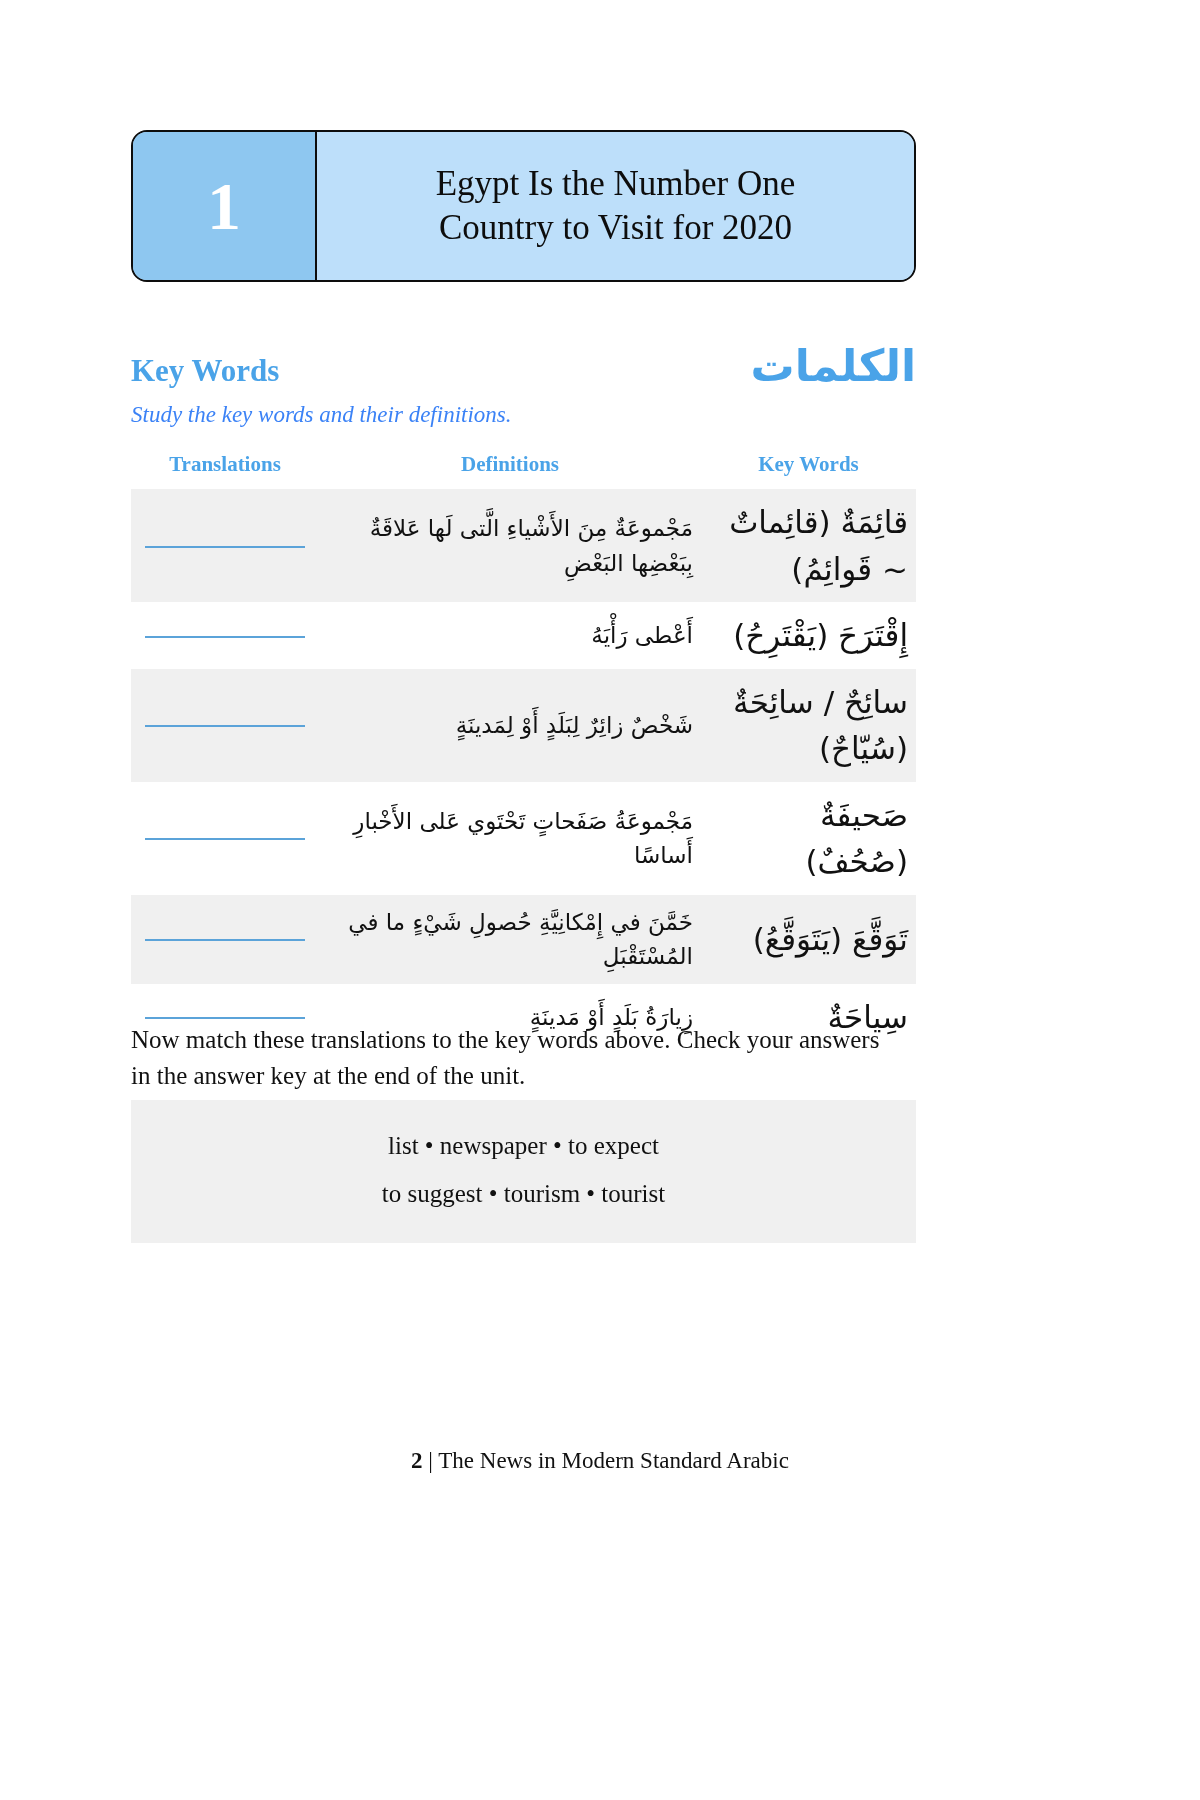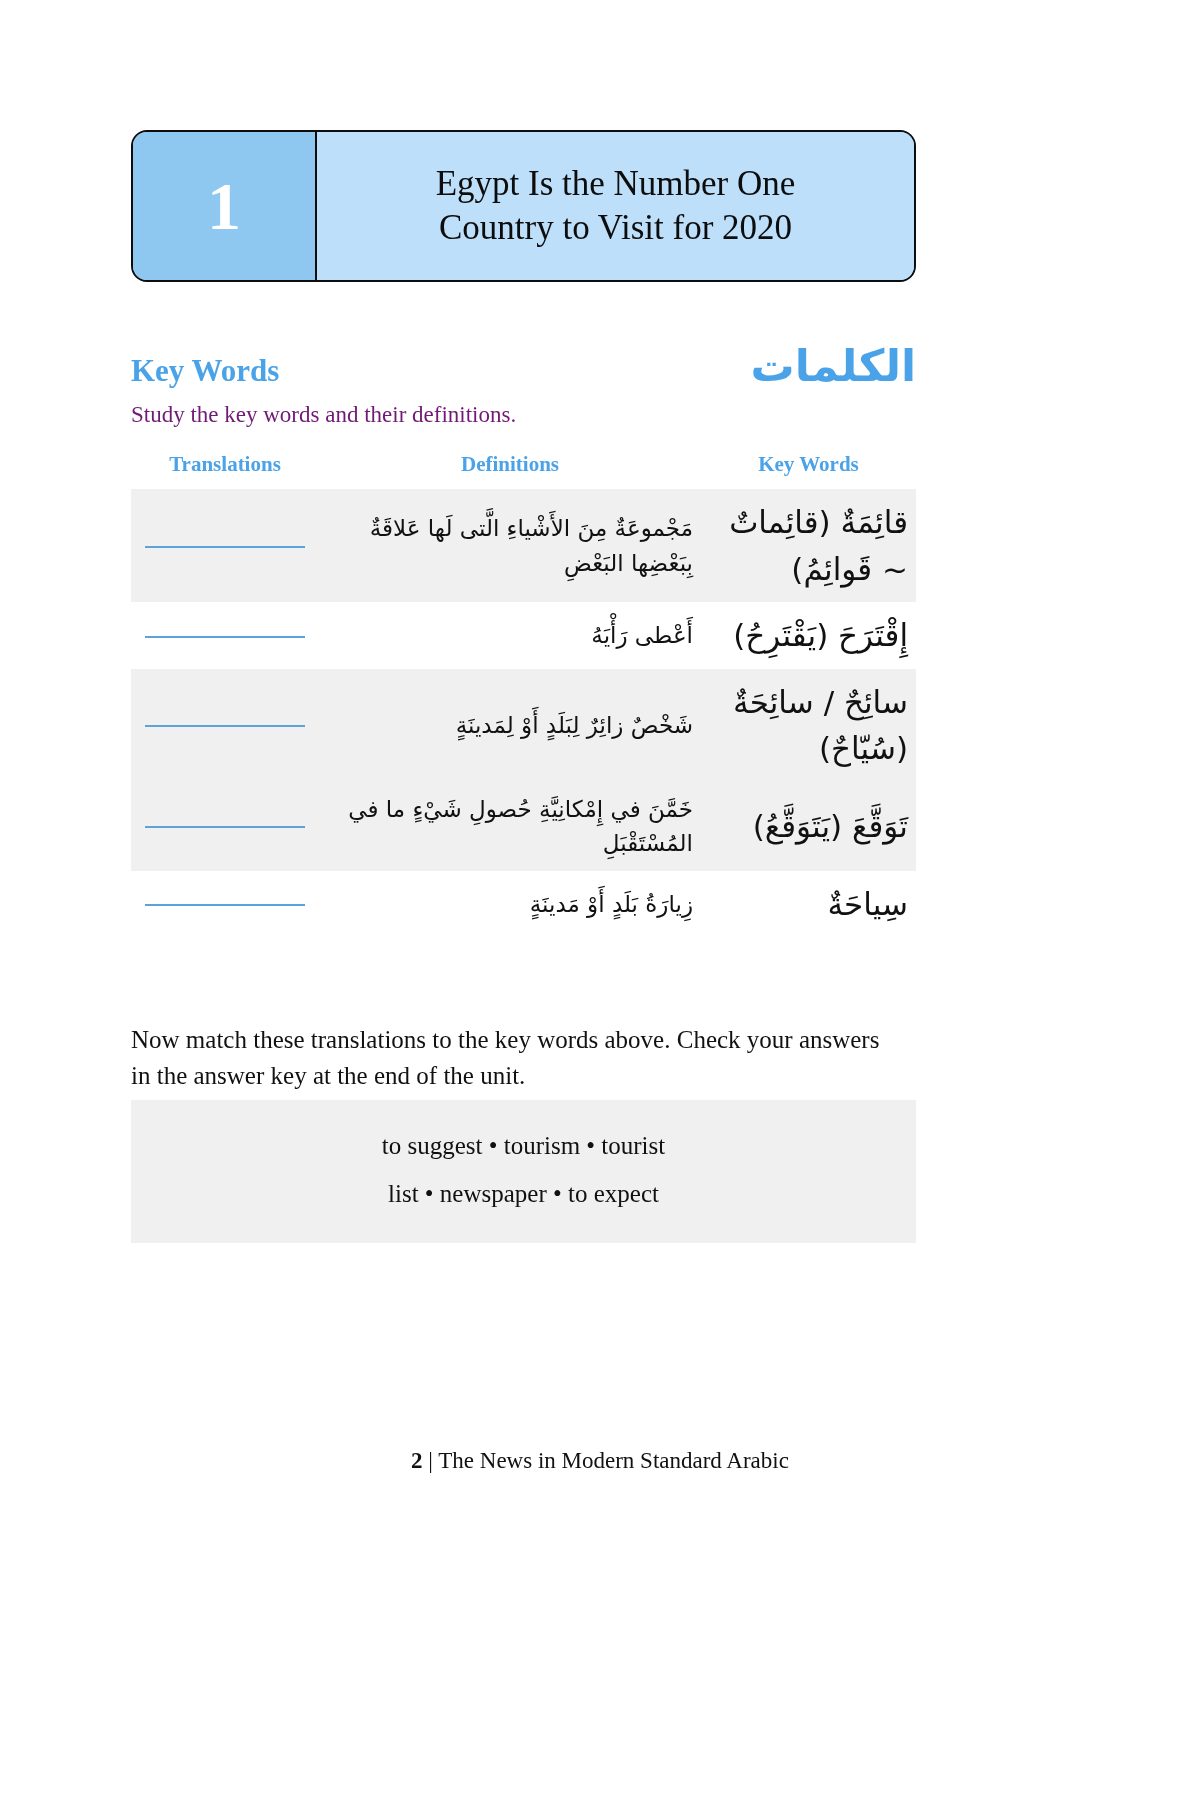--- a/index.html
+++ b/index.html
@@ -94,21 +94,22 @@
     font-family: "DejaVu Sans", "Liberation Sans", sans-serif;
   }
 
   
   .intro-line {
     position: absolute;
     left: 131px;
     top: 402px;
     width: 785px;
     font-size: 23px;
-    color: #701a75;
+    color: #3b82f6;
+    font-style: italic;
   }
 
   
   .kw-table {
     position: absolute;
     left: 131px;
     top: 448px;
     width: 785px;
     border-collapse: collapse;
     table-layout: fixed;
@@ -256,41 +257,48 @@
         <td class="cell-def">أَعْطى رَأْيَهُ</td>
         <td class="cell-key">إِقْتَرَحَ (يَقْتَرِحُ)</td>
       </tr>
       <tr class="shade">
         <td class="cell-trans">
           <span class="blank-line"></span>
         </td>
         <td class="cell-def">شَخْصٌ زائِرٌ لِبَلَدٍ أَوْ لِمَدينَةٍ</td>
         <td class="cell-key">سائِحٌ / سائِحَةٌ (سُيّاحٌ)</td>
       </tr>
+      <tr class="plain">
+        <td class="cell-trans">
+          <span class="blank-line"></span>
+        </td>
+        <td class="cell-def">مَجْموعَةُ صَفَحاتٍ تَحْتَوي عَلى الأَخْبارِ أَساسًا</td>
+        <td class="cell-key">صَحيفَةٌ (صُحُفٌ)</td>
+      </tr>
       <tr class="shade">
         <td class="cell-trans">
           <span class="blank-line"></span>
         </td>
         <td class="cell-def">خَمَّنَ في إِمْكانِيَّةِ حُصولِ شَيْءٍ ما في المُسْتَقْبَلِ</td>
         <td class="cell-key">تَوَقَّعَ (يَتَوَقَّعُ)</td>
       </tr>
       <tr class="plain">
         <td class="cell-trans">
           <span class="blank-line"></span>
         </td>
         <td class="cell-def">زِيارَةُ بَلَدٍ أَوْ مَدينَةٍ</td>
         <td class="cell-key">سِياحَةٌ</td>
       </tr>
     </tbody>
   </table>
 
   <div class="match-instruction">Now match these translations to the key words above. Check your answers in the answer key at the end of the unit.</div>
 
   <div class="word-bank">
+    <div class="word-bank-line">list • newspaper • to expect</div>
     <div class="word-bank-line">to suggest • tourism • tourist</div>
-    <div class="word-bank-line">list • newspaper • to expect</div>
   </div>
 
   <div class="footer">
     <span class="pg">2</span><span> | </span><span>The News in Modern Standard Arabic</span>
   </div>
 
 </div>
 
 </body></html>

